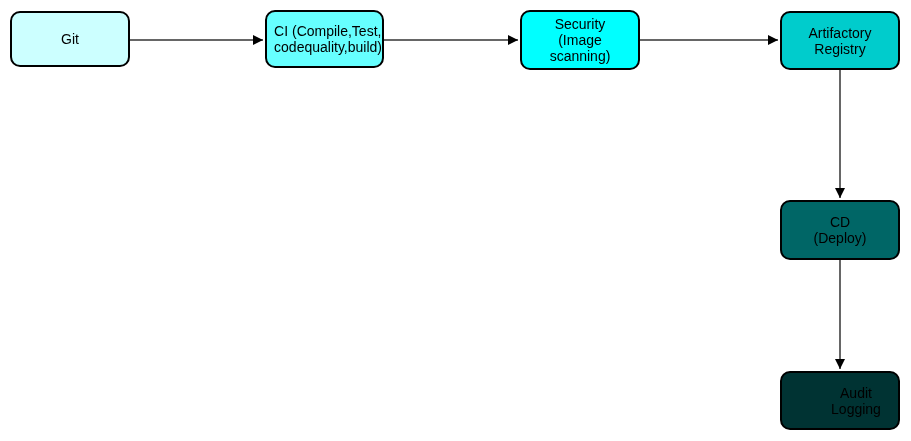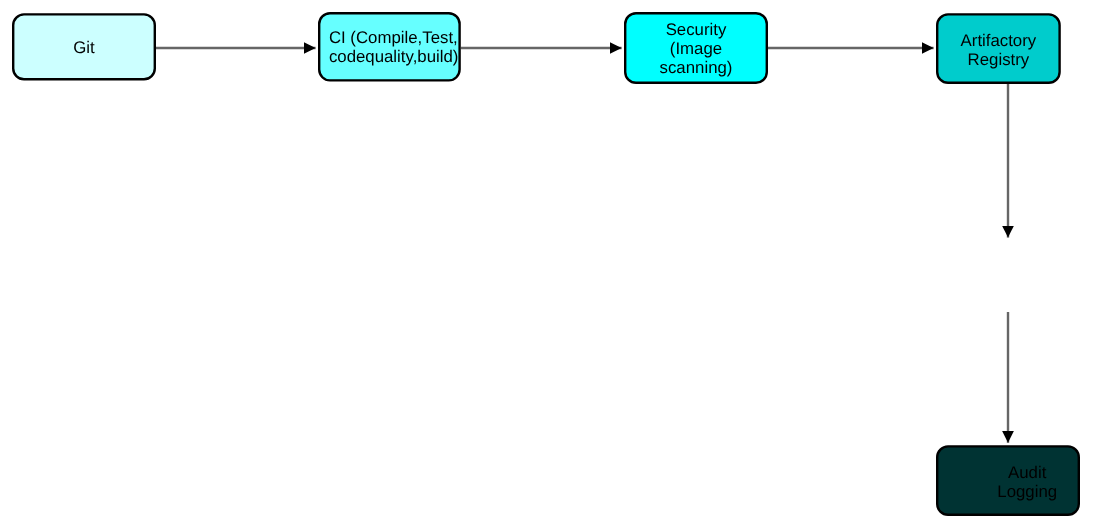--- a/index.html
+++ b/index.html
@@ -36,21 +36,21 @@
   }
   .node-label {
     white-space: pre-line;
     text-align: center;
   }
   
   #node-git          { left: 10px;  top: 11px;  width: 120px; height: 56px; }
   #node-ci           { left: 265px; top: 10px;  width: 119px; height: 58px; justify-content: flex-end; padding-left: 12px; }
   #node-ci .node-label { text-align: left; }
   #node-security     { left: 520px; top: 10px;  width: 120px; height: 60px; }
-  #node-artifactory  { left: 780px; top: 11px;  width: 104px; height: 59px; }
+  #node-artifactory  { left: 780px; top: 11px;  width: 120px; height: 59px; }
   #node-cd           { left: 780px; top: 200px; width: 120px; height: 60px; }
   #node-audit        { left: 780px; top: 371px; width: 120px; height: 59px; padding-left: 32px; }
 </style>
 </head>
 <body>
 
 <div class="canvas" style="background: rgb(255, 255, 255);">
 
   <svg class="connector-layer" width="911" height="441" viewBox="0 0 911 441">
     <defs>
@@ -78,19 +78,23 @@
     <span class="node-label">Security
 (Image
 scanning)</span>
   </div>
 
   <div class="node" id="node-artifactory" style="background: rgb(0, 204, 204); color: rgb(0, 0, 0);">
     <span class="node-label">Artifactory
 Registry</span>
   </div>
 
+  <div class="node" id="node-cd" style="background: rgb(0, 102, 102); color: rgb(0, 0, 0);">
+    <span class="node-label">CD
+(Deploy)</span>
+  </div>
 
   <div class="node" id="node-audit" style="background: rgb(0, 51, 51); color: rgb(0, 0, 0);">
     <span class="node-label">Audit
 Logging</span>
   </div>
 
 </div>
 
 </body></html>

